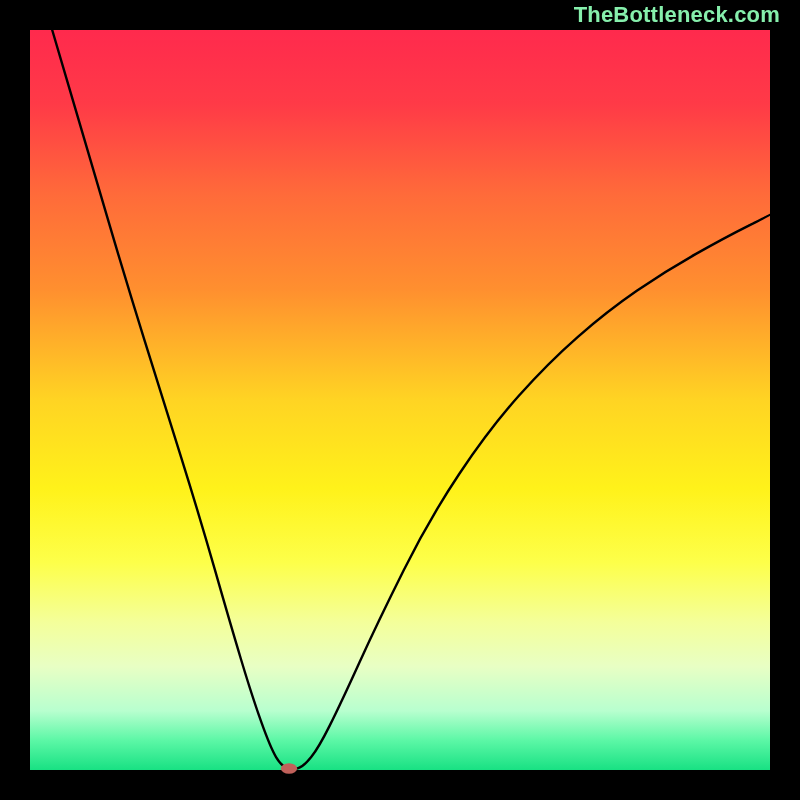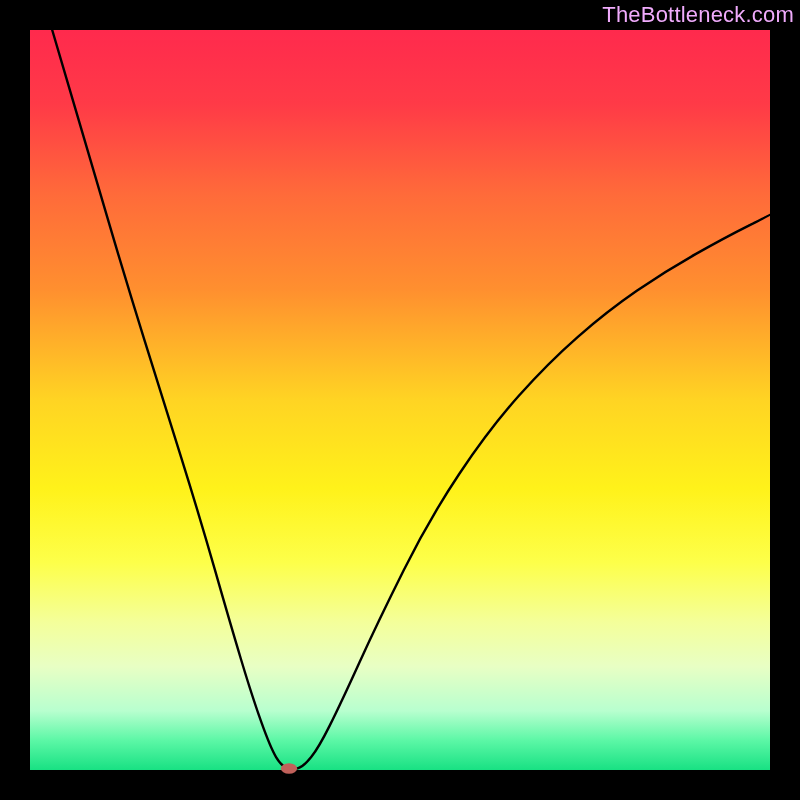--- a/index.html
+++ b/index.html
@@ -13,24 +13,24 @@
   }
   .frame {
     position: relative;
     width: 800px;
     height: 800px;
     background: #000;
   }
   .watermark {
     position: absolute;
     top: 2px;
-    right: 6px;
-    color: #f0abfc;
+    right: 20px;
+    color: #86efac;
     font-size: 22px;
-    font-weight: 400;
+    font-weight: 700;
     letter-spacing: 0.2px;
     z-index: 20;
   }
   svg {
     position: absolute;
     top: 0;
     left: 0;
   }
 </style>
 </head>

